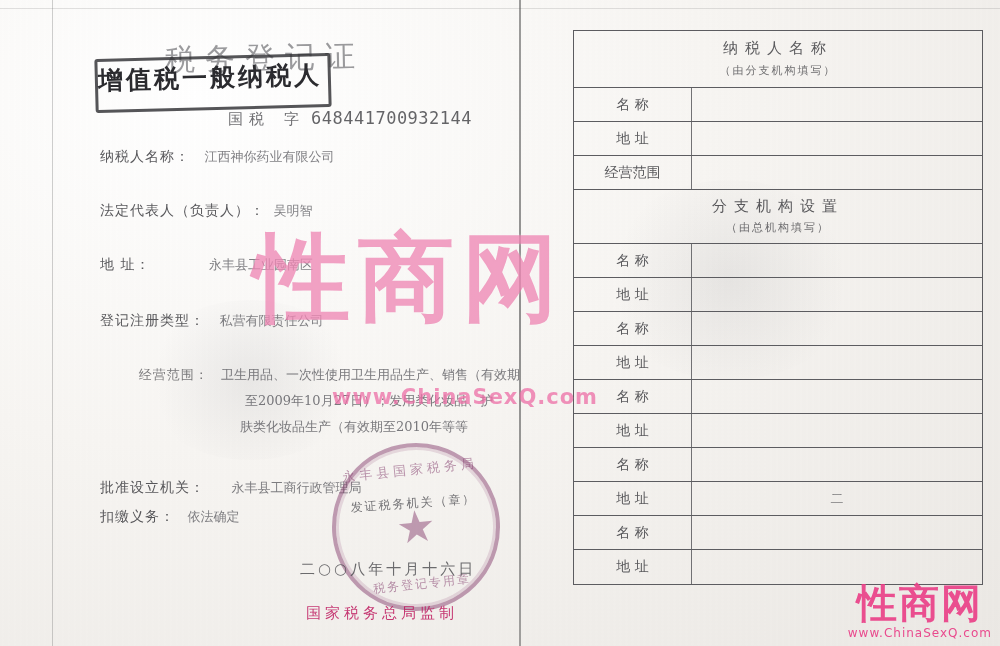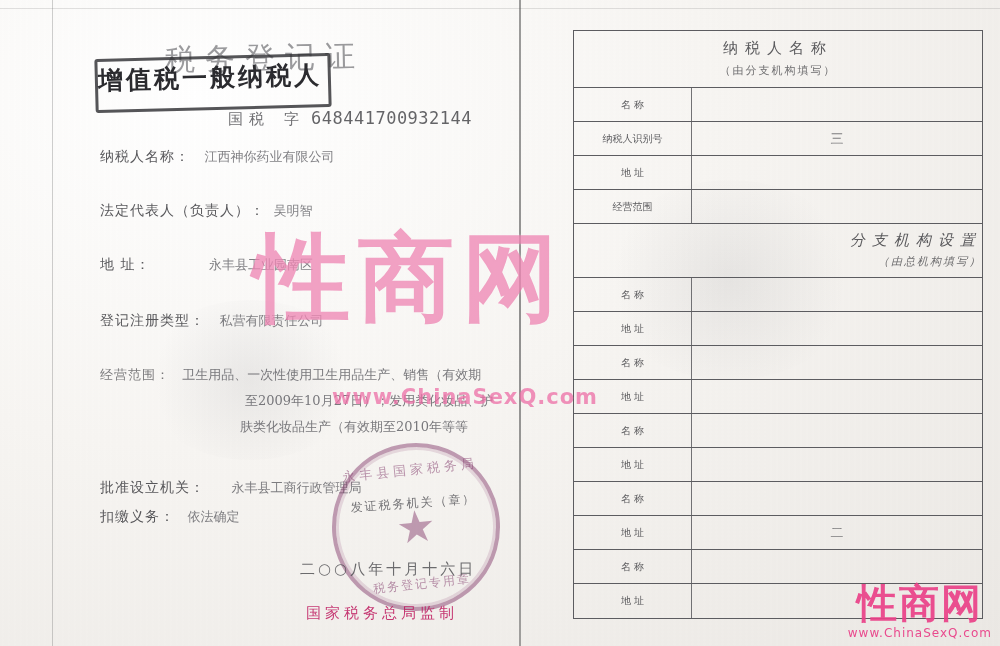--- a/index.html
+++ b/index.html
@@ -265,44 +265,43 @@
     opacity: .75;
   }
   .rlabel {
     width: 118px;
     flex: none;
     border-right: 1.2px solid #5c5c60;
     display: flex;
     align-items: center;
     justify-content: center;
     font-family: "DejaVu Serif", serif;
-    font-size: 10px;
+    font-size: 14px;
     color: #3f3f43;
     opacity: .85;
     box-sizing: border-box;
   }
   .rvalue {
     flex: 1;
     display: flex;
     align-items: center;
     justify-content: center;
     font-family: "DejaVu Sans", sans-serif;
     font-size: 13px;
     color: #4a4a4e;
     opacity: .7;
     box-sizing: border-box;
   }
   .subhead {
     display: block;
-    text-align: right;
+    text-align: center;
     padding: 7px 0 8px;
     border-bottom: 1.2px solid #5c5c60;
     font-family: "DejaVu Serif", serif;
     color: #404044;
-    font-style: italic;
   }
   .subhead .h1 {
     font-size: 15px;
     letter-spacing: 7px;
     display: block;
     opacity: .85;
   }
   .subhead .h2 {
     font-size: 11px;
     letter-spacing: 2px;
@@ -409,21 +408,21 @@
     <div class="field" style="top:312px;">
       <span class="flabel">登记注册类型：</span>
       <span class="fvalue" style="margin-left:10px;">私营有限责任公司</span>
     </div>
 
     <div class="field" style="top:256px;">
       <span class="flabel">地        址：</span>
       <span class="fvalue" style="margin-left:54px;">永丰县工业园南区</span>
     </div>
 
-    <div class="multiline" style="top:362px;">
+    <div class="multiline" style="top:362px;text-align:right;">
       <span class="flabel">经营范围：</span>
       <span class="fvalue" style="margin-left:8px;">卫生用品、一次性使用卫生用品生产、销售（有效期</span>
     </div>
     <div class="multiline mline2" style="top:388px;">至2009年10月27日）；发用类化妆品、护</div>
     <div class="multiline" style="top:414px;left:180px;">肤类化妆品生产（有效期至2010年等等</div>
 
     <div class="field" style="top:455px;margin-top:24px;">
       <span class="flabel">批准设立机关：</span>
       <span class="fvalue" style="margin-left:22px;">永丰县工商行政管理局</span>
     </div>
@@ -447,24 +446,20 @@
   <div class="right">
 
     <div class="rhead">
       <span class="h1">纳税人名称</span>
       <span class="h2">（由分支机构填写）</span>
     </div>
 
     <div class="rrow">
       <div class="rlabel">名        称</div>
       <div class="rvalue"></div>
-    </div>
-    <div class="rrow">
-      <div class="rlabel">纳税人识别号</div>
-      <div class="rvalue">三</div>
     </div>
     <div class="rrow">
       <div class="rlabel">地        址</div>
       <div class="rvalue"></div>
     </div>
     <div class="rrow">
       <div class="rlabel">经营范围</div>
       <div class="rvalue"></div>
     </div>
 

